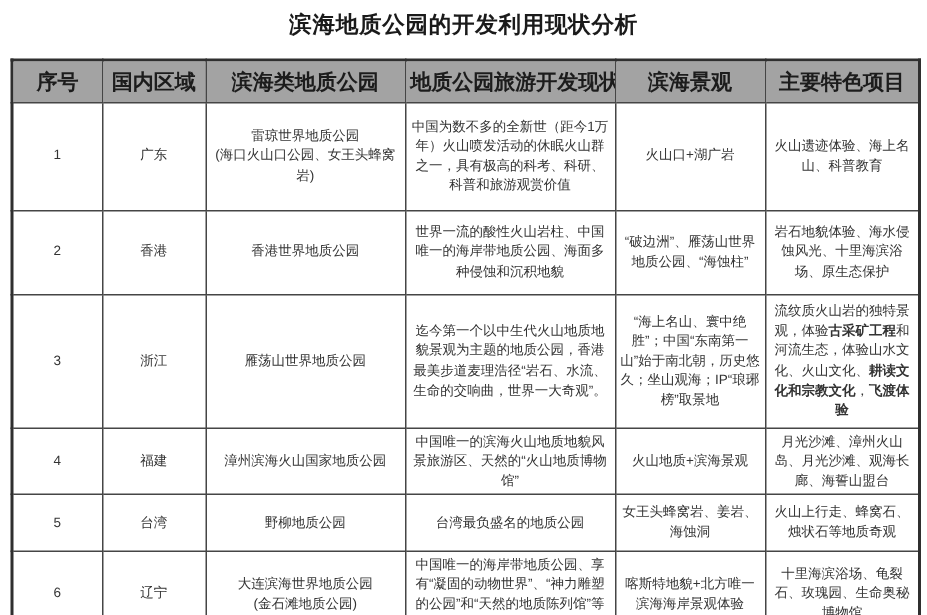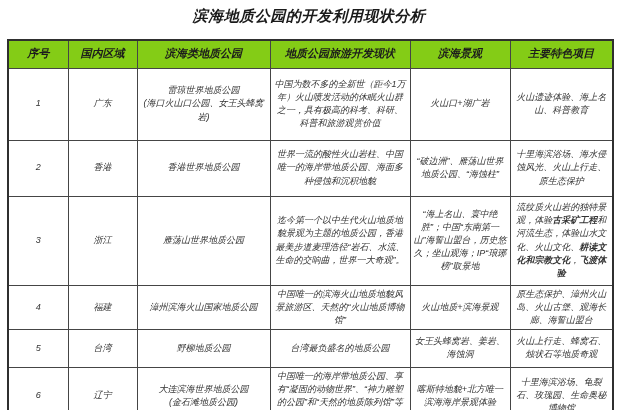--- a/index.html
+++ b/index.html
@@ -8,21 +8,20 @@
     background: #ffffff;
     width: 618px;
     height: 410px;
     font-family: "Liberation Sans", "DejaVu Sans", sans-serif;
     overflow: hidden;
   }
   .page {
     width: 618px;
     height: 410px;
     position: relative;
-    font-style: italic;
   }
   .doc-title {
     padding-top: 7px;
     text-align: center;
     font-size: 15px;
     font-weight: bold;
     color: #1a1a1a;
     letter-spacing: 0.5px;
   }
   table.geo-table {
@@ -39,23 +38,23 @@
     vertical-align: middle;
     padding: 2px 3px;
     font-size: 9px;
     line-height: 1.45;
     color: #333333;
     white-space: pre-wrap;
     word-break: break-all;
     overflow: hidden;
   }
   table.geo-table th {
-    background: #84cc16;
+    background: #a3a3a3;
     font-weight: bold;
-    font-size: 11px;
+    font-size: 14px;
     color: #1c1c1c;
     white-space: nowrap;
     margin-top: 27px;
   }
   col.c-no      { width: 60px; }
   col.c-region  { width: 69px; }
   col.c-park    { width: 133px; }
   col.c-status  { width: 140px; }
   col.c-brand   { width: 100px; }
   col.c-feature { width: 103px; }
@@ -102,37 +101,37 @@
         <td>中国为数不多的全新世（距今1万年）火山喷发活动的休眠火山群之一，具有极高的科考、科研、科普和旅游观赏价值</td>
         <td>火山口+湖广岩</td>
         <td>火山遗迹体验、海上名山、科普教育</td>
       </tr>
       <tr class="h-r2">
         <td>2</td>
         <td>香港</td>
         <td>香港世界地质公园</td>
         <td>世界一流的酸性火山岩柱、中国唯一的海岸带地质公园、海面多种侵蚀和沉积地貌</td>
         <td>“破边洲”、雁荡山世界地质公园、“海蚀柱”</td>
-        <td>十里海滨浴场、海水侵蚀风光、火山上行走、原生态保护</td>
+        <td>岩石地貌体验、海水侵蚀风光、十里海滨浴场、原生态保护</td>
       </tr>
       <tr class="h-r3">
         <td>3</td>
         <td>浙江</td>
         <td>雁荡山世界地质公园</td>
         <td>迄今第一个以中生代火山地质地貌景观为主题的地质公园，香港最美步道麦理浩径“岩石、水流、生命的交响曲，世界一大奇观”。</td>
-        <td>“海上名山、寰中绝胜”；中国“东南第一山”海誓山盟台，历史悠久；坐山观海；IP“琅琊榜”取景地</td>
+        <td>“海上名山、寰中绝胜”；中国“东南第一山”始于南北朝，历史悠久；坐山观海；IP“琅琊榜”取景地</td>
         <td><span>流纹质火山岩的独特景观，体验</span><span style="font-weight: bold;">古采矿工程</span><span>和河流生态，体验山水文化、火山文化、</span><span style="font-weight: bold;">耕读文化和宗教文化</span><span>，</span><span style="font-weight: bold;">飞渡体验</span></td>
       </tr>
       <tr class="h-r4">
         <td>4</td>
         <td>福建</td>
         <td>漳州滨海火山国家地质公园</td>
         <td>中国唯一的滨海火山地质地貌风景旅游区、天然的“火山地质博物馆”</td>
         <td>火山地质+滨海景观</td>
-        <td>原生态保护、漳州火山岛、火山古堡、观海长廊、海誓山盟台</td>
+        <td>月光沙滩、漳州火山岛、月光沙滩、观海长廊、海誓山盟台</td>
       </tr>
       <tr class="h-r5">
         <td>5</td>
         <td>台湾</td>
         <td>野柳地质公园</td>
         <td>台湾最负盛名的地质公园</td>
         <td>女王头蜂窝岩、姜岩、海蚀洞</td>
         <td>火山上行走、蜂窝石、烛状石等地质奇观</td>
       </tr>
       <tr class="h-r6">

